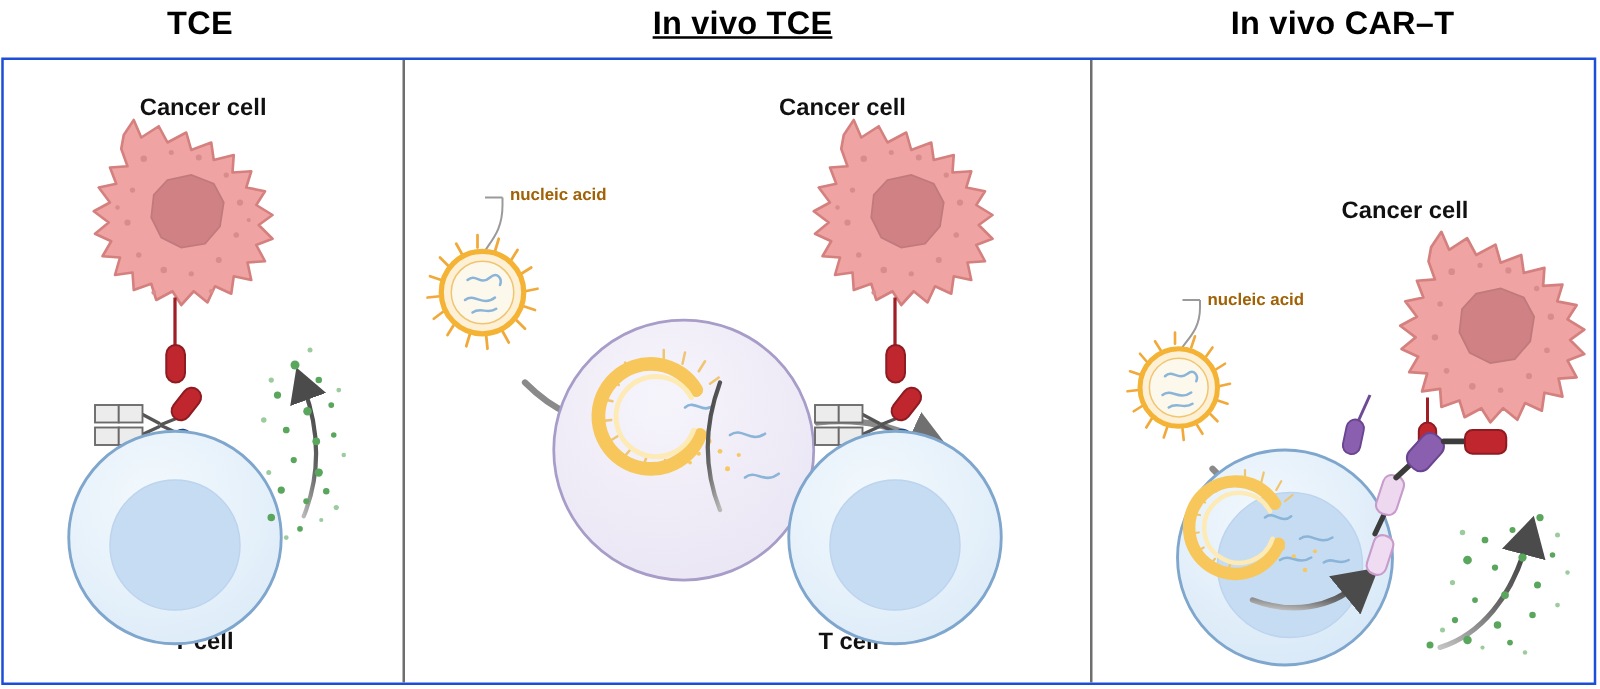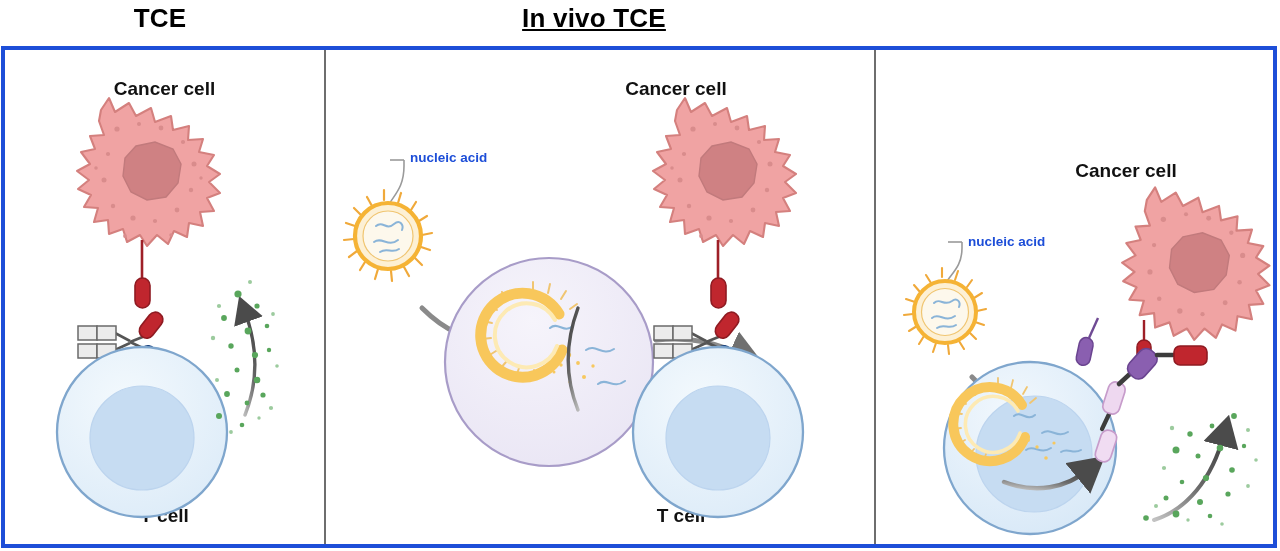--- a/index.html
+++ b/index.html
@@ -6,41 +6,42 @@
   body{width:1280px;height:551px;font-family:"Liberation Sans",sans-serif;overflow:hidden;}
   .board{position:relative;width:1280px;height:551px;}
 
   .titles{position:absolute;top:0;left:0;width:1280px;height:44px;}
   .title{position:absolute;top:3px;font-size:26px;font-weight:bold;color:#000;letter-spacing:.2px;text-align:center;white-space:nowrap;}
   #t1{left:0;width:320px;}
   #t2{left:320px;width:548px;text-decoration:underline;}
   #t3{left:868px;width:412px;}
 
   .panels{position:absolute;left:1px;top:46px;width:1276px;height:502px;
-          border:4px solid #1d4ed8;box-sizing:border-box;display:flex;background:#fff;}
+          border:2px solid #1d4ed8;box-sizing:border-box;display:flex;background:#fff;}
   .panel{position:relative;height:100%;overflow:hidden;}
   #p1{width:319px;}
   #p2{width:548px;border-left:2px solid #6e6e6e;border-right:2px solid #6e6e6e;}
   #p3{flex:1;}
 
   .cap{position:absolute;font-size:19px;font-weight:bold;color:#111;white-space:nowrap;text-align:center;}
-  .lbl-na{position:absolute;font-size:13.5px;font-weight:bold;color:#1d4ed8;white-space:nowrap;}
+  .lbl-na{position:absolute;font-size:13.5px;font-weight:bold;color:#a16207;white-space:nowrap;}
   .lbl-cn{position:absolute;font-size:17px;font-weight:bold;color:#111;white-space:nowrap;letter-spacing:1px;}
 
   svg{position:absolute;left:0;top:0;overflow:visible;}
   .noevt{pointer-events:none;}
 </style>
 </head>
 <body>
 
 <div class="board">
 
   <div class="titles">
     <div class="title" id="t1">TCE</div>
     <div class="title" id="t2">In vivo TCE</div>
+    <div class="title" id="t3">In vivo CAR–T</div>
   </div>
 
   <div class="panels">
 
     <div class="panel" id="p1">
       <div class="cap" style="left:0;top:28px;width:319px;">Cancer cell</div>
       <div class="cap" style="left:0;top:455px;width:319px;">T cell</div>
 
       <svg width="319" height="502" viewBox="0 0 319 502" class="noevt">
         <defs>

